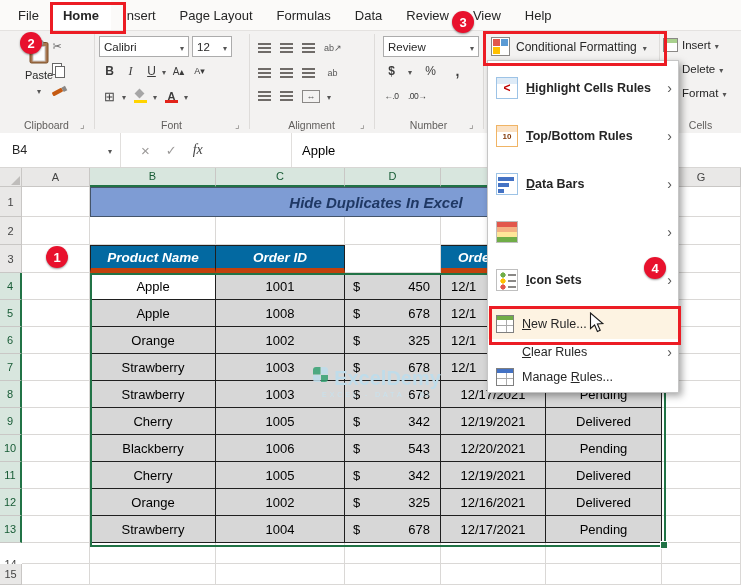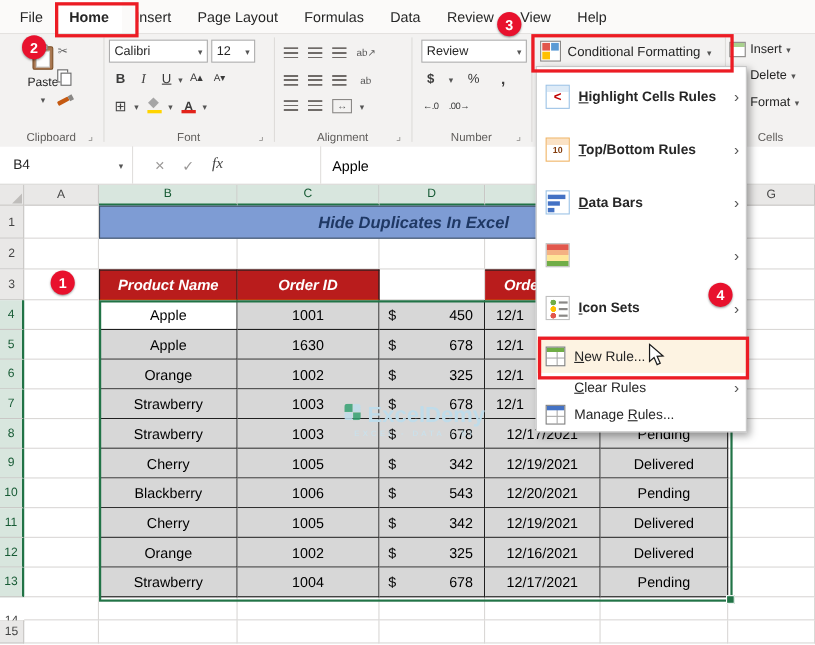--- a/index.html
+++ b/index.html
@@ -90,21 +90,21 @@
   .sheet{position:absolute;left:0;top:167px;width:741px;height:419px;background:#fff;overflow:hidden}
   .sheet-grid{position:absolute;inset:0;display:grid;grid-template-columns:22px 68px 126px 129px 96px 105px 116px 1fr;grid-template-rows:20px 30px 28px 28px repeat(10,27px) 21px 21px 1fr}
   .corner{grid-row:1;grid-column:1;background:#E9E8E7;border-right:1px solid #C9C7C5;border-bottom:1px solid #C9C7C5;position:relative}
   .corner::after{content:"";position:absolute;right:1px;bottom:1px;border-left:9px solid transparent;border-bottom:9px solid #BFBDBB}
   .ch,.rh{background:#E9E8E7;border-right:1px solid #C9C7C5;border-bottom:1px solid #C9C7C5;font-size:11px;color:#444;display:flex;align-items:center;justify-content:center}
   .ch.sel{background:#D8E6DE;border-bottom:2px solid #217346;color:#175B35}
   .rh.sel{background:#D8E6DE;border-right:2px solid #217346;color:#175B35}
   .cell{border-right:1px solid #DADGD6;border-bottom:1px solid #DAD8D6}
   .cell{border-right:1px solid #DAD8D6}
   .title-cell{grid-row:2;grid-column:3/8;background:#7E9CD4;color:#1F3864;font-weight:700;font-style:italic;font-size:15px;display:flex;align-items:center;justify-content:center;border:1px solid #44546A}
-  .thead{background:#b91c1c;color:#fff;font-weight:700;font-style:italic;font-size:13.5px;display:flex;align-items:center;justify-content:center;border-right:1px solid #1F1F1F;border-bottom:1px solid #c2410c;border-top:1px solid #1F1F1F}
+  .thead{background:#0369a1;color:#fff;font-weight:700;font-style:italic;font-size:13.5px;display:flex;align-items:center;justify-content:center;border-right:1px solid #1F1F1F;border-bottom:5px solid #c2410c;border-top:1px solid #1F1F1F}
   .tcell{background:#D7D7D7;font-size:13px;color:#000;display:flex;align-items:center;justify-content:center;border-right:1px solid #1F1F1F;border-bottom:1px solid #1F1F1F}
   .lb{border-left:1px solid #1F1F1F}
   .tcell.anchor{background:#fff}
   .price{justify-content:space-between;padding:0 10px 0 8px}
   .dleft{justify-content:flex-start;padding-left:10px}
   .sel-border{position:absolute;left:90px;top:106px;width:572px;height:270px;border:2px solid #217346;z-index:5;pointer-events:none}
   .handle{position:absolute;right:-4px;bottom:-4px;width:6px;height:6px;background:#217346;border:1px solid #fff}
   
   .wm{position:absolute;left:287px;top:367px;width:180px;text-align:center;z-index:6;pointer-events:none}
   .wm-top{display:flex;align-items:flex-start;justify-content:center;gap:6px}
@@ -448,21 +448,21 @@
         <div class="thead" style="grid-area: 4 / 7;"></div>
         <div class="tcell lb anchor" style="grid-area: 5 / 3;">Apple</div>
         <div class="tcell" style="grid-area: 5 / 4;">1001</div>
         <div class="tcell price" style="grid-area: 5 / 5;">
           <span>$</span>
           <span>450</span>
         </div>
         <div class="tcell dleft" style="grid-area: 5 / 6;">12/1</div>
         <div class="tcell" style="grid-area: 5 / 7;"></div>
         <div class="tcell lb" style="grid-area: 6 / 3;">Apple</div>
-        <div class="tcell" style="grid-area: 6 / 4;">1630</div>
+        <div class="tcell" style="grid-area: 6 / 4;">1008</div>
         <div class="tcell price" style="grid-area: 6 / 5;">
           <span>$</span>
           <span>678</span>
         </div>
         <div class="tcell dleft" style="grid-area: 6 / 6;">12/1</div>
         <div class="tcell" style="grid-area: 6 / 7;"></div>
         <div class="tcell lb" style="grid-area: 7 / 3;">Orange</div>
         <div class="tcell" style="grid-area: 7 / 4;">1002</div>
         <div class="tcell price" style="grid-area: 7 / 5;">
           <span>$</span>

